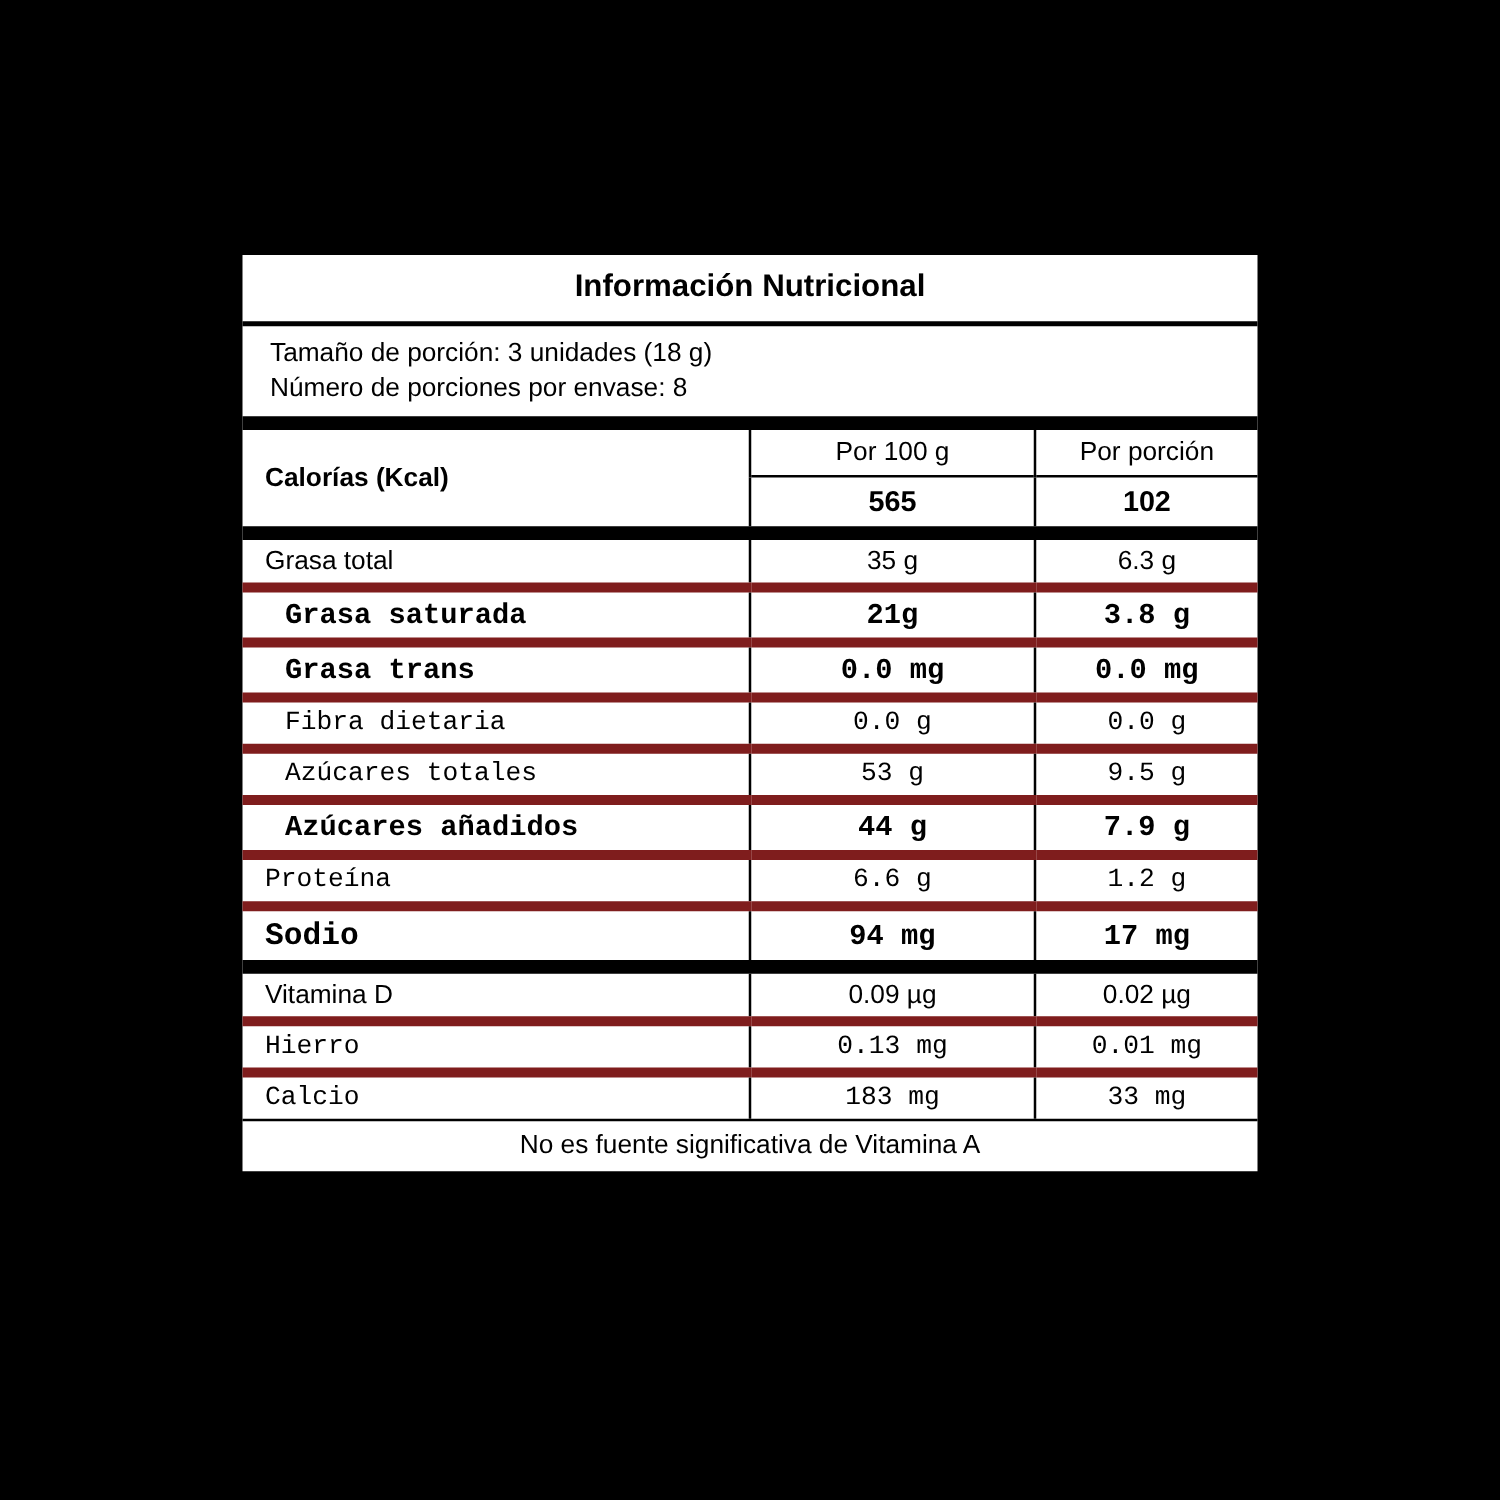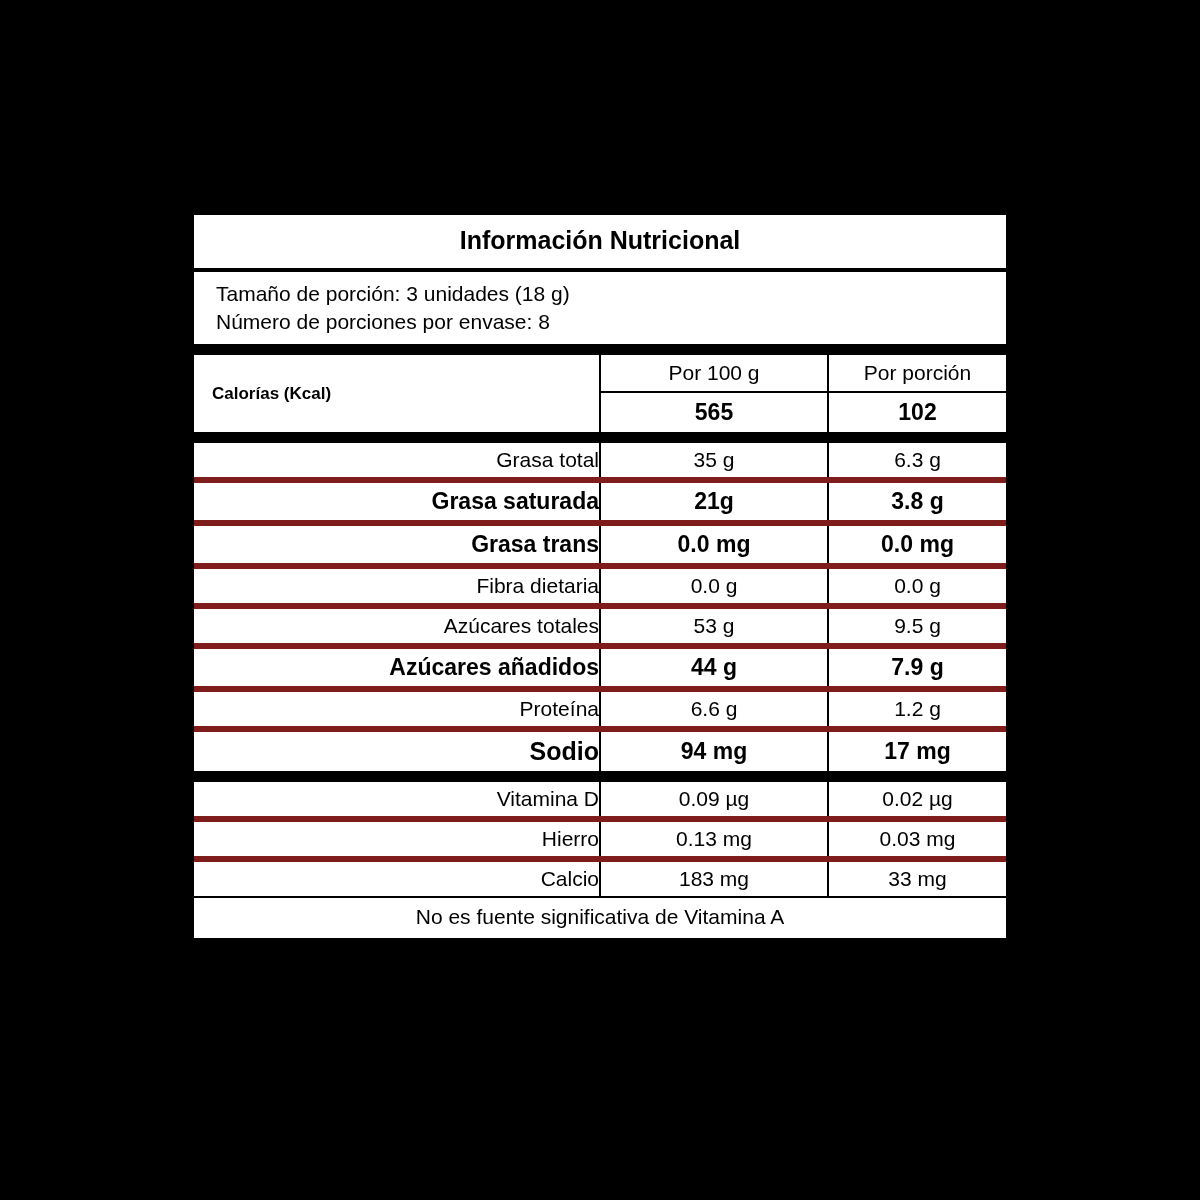--- a/index.html
+++ b/index.html
@@ -13,21 +13,21 @@
   #stage {
     position: relative;
     width: 1200px;
     height: 1200px;
     background: #000000;
     overflow: hidden;
   }
   .panel {
     position: absolute;
     left: 194px;
-    top: 215px;
+    top: 204px;
     width: 812px;
     background: #ffffff;
     box-sizing: border-box;
   }
   .title {
     text-align: center;
     font-size: 25px;
     font-weight: bold;
     color: #000;
     padding: 12px 0 13px 0;
@@ -64,37 +64,37 @@
   col.c-v2 { width: 178px; }
 
   td {
     color: #000;
     vertical-align: middle;
     padding: 0;
   }
   .nm {
     font-size: 21px;
     padding: 5px 0 5px 18px;
-    text-align: right;
+    text-align: left;
   }
   .nm.indent1 { padding-left: 34px; }
   .val {
     font-size: 21px;
     text-align: center;
     padding: 3px 0;
     border-left: 2px solid #000;
   }
   tr.b .nm, tr.b .val { font-weight: bold; font-size: 23px; }
   tr.b .nm { padding-left: 34px; }
   tr.sodio .nm { padding-left: 18px; font-weight: bold; font-size: 25px; }
   tr.sodio .val { font-weight: bold; font-size: 23px; }
 
-  tr.hairline td { border-top: 6px solid #7f1d1d; }
+  tr.hairline td { border-top: 8px solid #7f1d1d; font-family: Liberation Mono, monospace; }
   .cal-label {
-    font-size: 17px;
+    font-size: 21px;
     font-weight: bold;
     padding-left: 18px;
     text-align: left;
   }
   .hdr {
     font-size: 21px;
     text-align: center;
     border-left: 2px solid #000;
     padding: 6px 0 6px 0;
   }
@@ -210,21 +210,21 @@
         </colgroup>
       <tbody>
         <tr>
           <td class="nm">Vitamina D</td>
           <td class="val">0.09 µg</td>
           <td class="val">0.02 µg</td>
         </tr>
         <tr class="hairline">
           <td class="nm">Hierro</td>
           <td class="val">0.13 mg</td>
-          <td class="val">0.03 mg</td>
+          <td class="val">0.01 mg</td>
         </tr>
         <tr class="hairline">
           <td class="nm">Calcio</td>
           <td class="val">183 mg</td>
           <td class="val">33 mg</td>
         </tr>
       </tbody>
     </table>
 
     <div class="rule-thin"></div>

